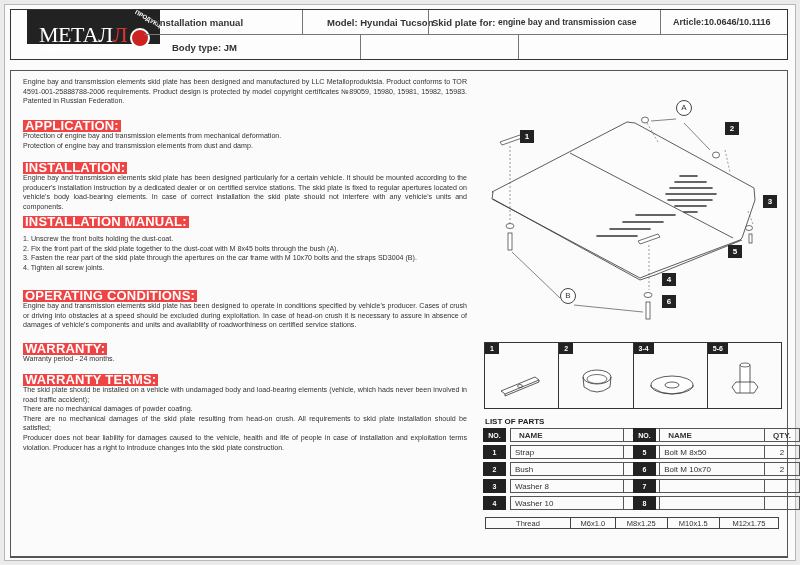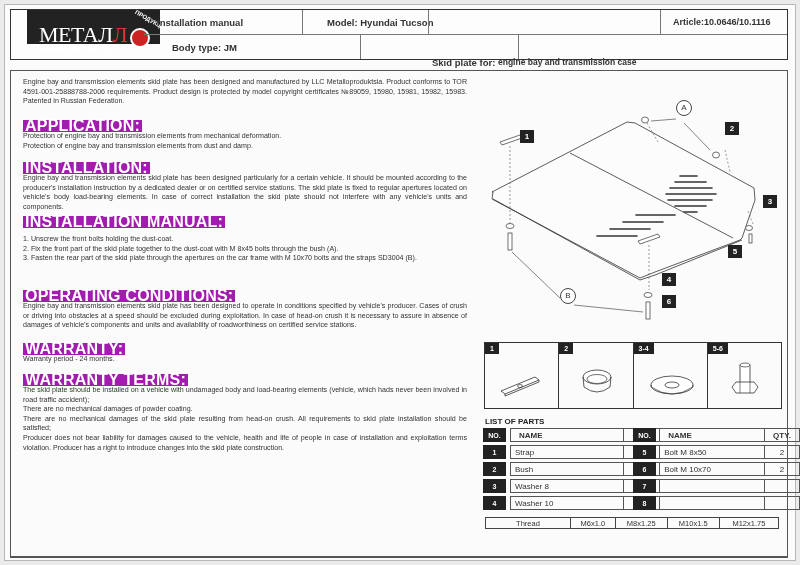--- a/index.html
+++ b/index.html
@@ -16,21 +16,21 @@
   .logo .url { position:absolute; left:13px; top:35px; font-size:8px; font-weight:bold; color:#fff; }
   .logo .circle { position:absolute; left:103px; top:18px; width:16px; height:16px; border-radius:50%; background:#c22; border:2px solid #fff; }
   .logo .arc { position:absolute; left:106px; top:8px; font-size:6px; font-weight:bold; color:#fff; transform:rotate(30deg); }
   .hcell { position:absolute; font-size:9.5px; font-weight:bold; color:#333; display:flex; align-items:center; box-sizing:border-box; }
   .hline-mid { position:absolute; left:133px; top:24px; width:643px; height:1px; background:#777; }
   .vline { position:absolute; width:1px; background:#777; }
 
   
   .leftcol { position:absolute; left:10px; top:70px; width:466px; height:488px; border:1px solid #555; border-right:none; border-bottom:2px solid #555; box-sizing:border-box; }
   .text { position:absolute; left:23px; width:444px; font-size:7.1px; line-height:9.6px; color:#333; text-align:justify; }
-  .sec-title { position:absolute; left:23px; background:#a21caf; color:#fff; font-weight:bold; font-size:16px; padding:0 2px; line-height:12px; letter-spacing:0.2px; }
+  .sec-title { position:absolute; left:23px; background:#ef4444; color:#fff; font-weight:bold; font-size:13px; padding:0 2px; line-height:12px; letter-spacing:0.2px; }
 
   
   .rightcol { position:absolute; left:476px; top:70px; width:312px; height:488px; border:1px solid #555; border-left:none; border-bottom:2px solid #555; box-sizing:border-box; }
   .diagram { position:absolute; left:480px; top:90px; width:300px; height:240px; }
   .callout-sq { position:absolute; width:14px; height:13px; background:#222; color:#fff; font-size:8px; font-weight:bold; text-align:center; line-height:13px; }
   .callout-circ { position:absolute; width:14px; height:14px; border:1px solid #444; border-radius:50%; background:#fff; font-size:8px; text-align:center; line-height:14px; color:#333; }
 
   .parts-icons { position:absolute; left:484px; top:342px; width:298px; height:67px; border:1px solid #333; box-sizing:border-box; display:flex; }
   .picon { flex:1; border-right:1px solid #333; position:relative; }
   .picon:last-child { border-right:none; }
@@ -60,21 +60,21 @@
     <div class="circle"></div>
     <div class="arc">ПРОДУКЦИЯ</div>
     <div class="url">WWW.KARTER.RU</div>
   </div>
   <div class="hline-mid"></div>
 
   <div class="hcell" style="left:146px;top:0;height:24px;">Installation manual</div>
   <div class="vline" style="left:291px;top:0;height:24px;"></div>
   <div class="hcell" style="left:316px;top:0;height:24px;">Model: Hyundai Tucson</div>
   <div class="vline" style="left:417px;top:0;height:24px;"></div>
-  <div class="hcell" style="left:421px;top:0;height:24px;margin-top:40px;">
+  <div class="hcell" style="left:421px;top:0;height:24px;">
     <span>Skid plate for:</span>&nbsp;<span style="font-size:8.5px;">engine bay and transmission case</span>
   </div>
   <div class="vline" style="left:649px;top:0;height:24px;"></div>
   <div class="hcell" style="left:662px;top:0;height:24px;font-size:9px;">Article:10.0646/10.1116</div>
 
   <div class="hcell" style="left:161px;top:25px;height:24px;">Body type: JM</div>
   <div class="vline" style="left:349px;top:25px;height:24px;"></div>
   <div class="vline" style="left:507px;top:25px;height:24px;"></div>
 </div>
 
@@ -89,20 +89,21 @@
 </div>
 
 <div class="sec-title" style="top:162px;">INSTALLATION:</div>
 <div class="text" style="top:174px;">Engine bay and transmission elements skid plate has been designed particularly for a certain vehicle. It should be mounted according to the producer's installation instruction by a dedicated dealer or on certified service stations. The skid plate  is fixed to regular apertures located on vehicle's body load-bearing elements. In case of correct installation the skid plate should not interfere with any vehicle's units and components.</div>
 
 <div class="sec-title" style="top:216px;">INSTALLATION  MANUAL:</div>
 <div class="text" style="top:235px;text-align:left;">
   <div>1. Unscrew the front bolts holding the dust-coat.</div>
   <div>2. Fix the front part of the skid plate together to the dust-coat with M 8x45 bolts through the bush  (A).</div>
   <div>3. Fasten the rear part of the skid plate through the apertures on the car frame with M 10x70 bolts and the straps SD3004 (B).</div>
+  <div>4. Tighten  all screw joints.</div>
 </div>
 
 <div class="sec-title" style="top:290px;">OPERATING CONDITIONS:</div>
 <div class="text" style="top:302px;">Engine bay and transmission elements skid plate has been designed to operate in conditions specified by vehicle's producer. Cases of crush or driving into obstacles  at a speed should be excluded during exploitation. In case of head-on crush it is necessary to assure in absence of damages of vehicle's components and units and availability  of roadworthiness  on certified service stations.</div>
 
 <div class="sec-title" style="top:343px;">WARRANTY:</div>
 <div class="text" style="top:355px;">Warranty period - 24 months.</div>
 
 <div class="sec-title" style="top:374px;">WARRANTY TERMS:</div>
 <div class="text" style="top:386px;">

